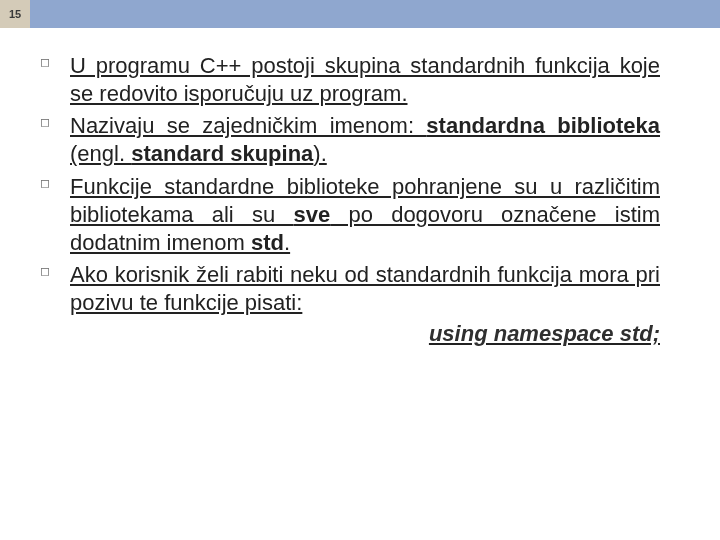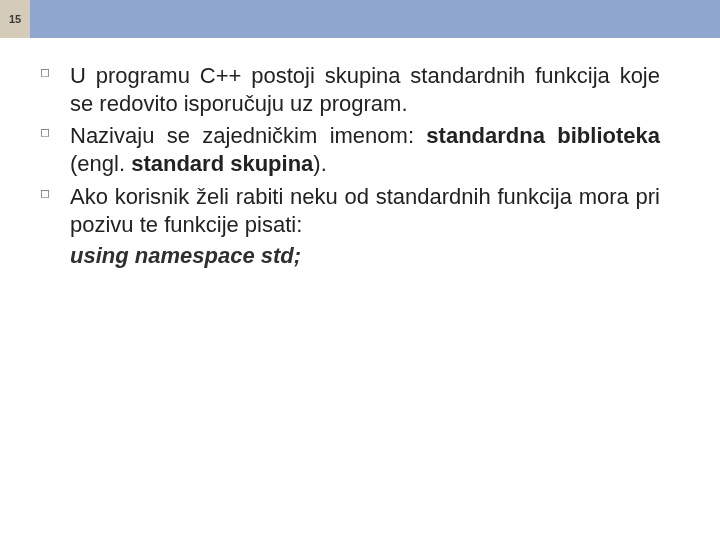--- a/index.html
+++ b/index.html
@@ -26,38 +26,39 @@
   }
   .title .bold-underline {
     font-weight: bold;
     text-decoration: underline;
     color: #3f3f3f;
   }
   .band {
     display: flex;
     align-items: stretch;
     width: 100%;
-    height: 38px;
+    height: 28px;
   }
   .badge {
     width: 30px;
     background: #d4cbb8;
     color: #3a3a3a;
     font-size: 11px;
     font-weight: bold;
     display: flex;
     align-items: center;
     justify-content: center;
   }
   .bar {
     flex: 1;
     background: #8fa7cf;
   }
   .content {
     padding: 24px 60px 0 70px;
+    text-decoration: underline;
   }
   ul.bullets {
     list-style: none;
     margin: 0;
     padding: 0;
   }
   ul.bullets > li {
     position: relative;
     font-size: 22px;
     line-height: 1.28;
@@ -68,21 +69,21 @@
   }
   ul.bullets > li::before {
     content: "◻";
     position: absolute;
     left: -30px;
     top: 3px;
     font-size: 12px;
     color: #666;
   }
   .codeline {
-    text-align: left;
+    text-align: right;
     font-size: 22px;
     font-weight: bold;
     font-style: italic;
     color: #2f2f2f;
     margin-top: 2px;
   }
   .b { font-weight: bold; margin-top: 39px; }
 </style>
 </head>
 <body>
@@ -92,18 +93,19 @@
 
   <div class="band">
     <div class="badge">15</div>
     <div class="bar"></div>
   </div>
 
   <div class="content">
     <ul class="bullets">
       <li>U programu C++ postoji skupina standardnih funkcija koje se redovito isporučuju uz program.</li>
       <li>Nazivaju se zajedničkim imenom: <span class="b">standardna biblioteka</span> (engl. <span class="b">standard skupina</span>).</li>
+      <li>Funkcije standardne biblioteke pohranjene su u različitim bibliotekama ali su <span class="b">sve</span> po dogovoru označene istim dodatnim imenom <span class="b">std</span>.</li>
       <li>Ako korisnik želi rabiti neku od standardnih funkcija mora pri pozivu te funkcije pisati:</li>
     </ul>
     <div class="codeline">using namespace std;</div>
   </div>
 
 </div>
 
 </body></html>

